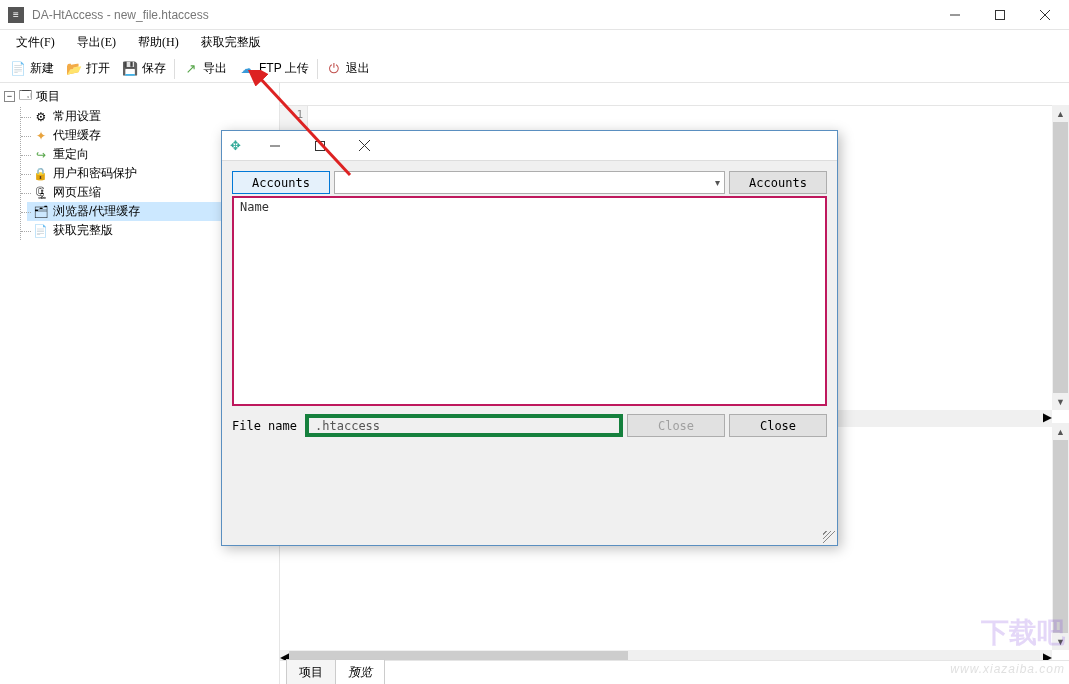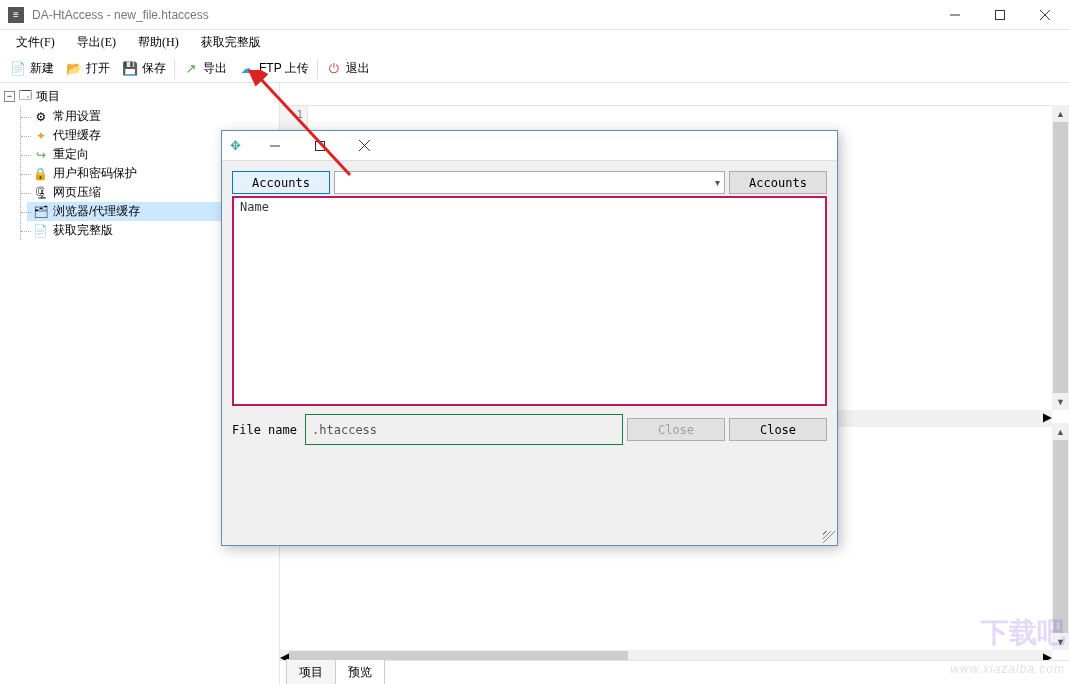--- a/index.html
+++ b/index.html
@@ -40,37 +40,37 @@
 .vscroll .arrow, .hscroll .arrow { width:17px; height:17px; background:#f0f0f0; display:flex; align-items:center; justify-content:center; font-size:9px; color:#555; }
 .vscroll .thumb { position:absolute; top:17px; width:15px; left:1px; bottom:17px; background:#cdcdcd; }
 
 .hscroll-top { position:absolute; top:327px; left:0; right:17px; height:17px; background:#f0f0f0; display:flex; }
 .hscroll-bot { position:absolute; top:567px; left:0; right:17px; height:17px; background:#f0f0f0; display:flex; }
 .hscroll-track { flex:1; background:#f0f0f0; position:relative; }
 .hscroll-thumb { position:absolute; left:0; top:1px; bottom:1px; background:#cdcdcd; }
 
 .tabs-bottom { position:absolute; left:0; bottom:0; right:0; height:24px; background:#fff; border-top:1px solid #e5e5e5; display:flex; align-items:flex-end; padding-left:6px; }
 .tab-b { padding:4px 12px; border:1px solid #ccc; border-bottom:none; background:#f5f5f5; margin-right:-1px; position:relative; top:1px; }
-.tab-b.active { background:#fff; }
+.tab-b.active { background:#fff;font-style:italic; }
 
 
 .dialog { position:absolute; left:221px; top:130px; width:617px; height:416px; background:#f0f0f0; border:1px solid #5a8fc0; box-shadow:3px 3px 12px rgba(0,0,0,0.25); }
 .dlg-titlebar { height:30px; background:#fff; display:flex; align-items:center; padding:0 2px 0 8px; border-bottom:1px solid #ddd; }
 .dlg-titlebar .dlg-icon { width:16px; height:16px; margin-right:6px; font-size:13px; color:#3a9; }
 .dlg-titlebar .dlg-title { flex:1; }
 .dlg-titlebar .dlg-btn { width:45px; height:29px; display:flex; align-items:center; justify-content:center; color:#333; }
 .dlg-body { position:absolute; top:40px; left:10px; right:10px; bottom:10px; }
 .dlg-row { display:flex; gap:4px; align-items:center; margin-bottom:2px; }
 .btn { font-family:"NSimSun","SimSun",monospace; height:23px; border:1px solid #adadad; background:#e1e1e1; padding:0 8px; min-width:98px; display:flex; align-items:center; justify-content:center; cursor:default; }
 .btn.highlight { background:#e5f1fb; border-color:#0078d7; }
 .btn.disabled { color:#a0a0a0; }
 .combo { flex:1; height:23px; border:1px solid #adadad; background:#fff; display:flex; align-items:center; justify-content:flex-end; padding:0 4px; }
 .combo .chev { font-size:10px; color:#555; }
 .listbox { height:210px; border:2px solid #be185d; background:#fff; padding:2px 6px; font-family:"NSimSun",monospace; color:#333; margin-bottom:8px; }
-.input-ro { flex:1; height:31px; border:1px solid #15803d; background:#f0f0f0; padding:4px 6px; font-family:"NSimSun",monospace; display:flex; align-items:center; color:#555; }
+.input-ro { flex:1; height:23px; border:4px solid #15803d; background:#f0f0f0; padding:4px 6px; font-family:"NSimSun",monospace; display:flex; align-items:center; color:#555; }
 .label-mono { font-family:"NSimSun",monospace; margin-right:4px; }
 .grip { position:absolute; right:2px; bottom:2px; width:12px; height:12px; background:
   linear-gradient(135deg, transparent 0 2px,#888 2px 3px,transparent 3px 5px,#888 5px 6px,transparent 6px 8px,#888 8px 9px,transparent 9px); }
 
 .arrow-annotation { position:absolute; left:230px; top:70px; width:130px; height:110px; pointer-events:none; }
 
 .watermark { position:absolute; right:4px; bottom:8px; color:#ccc; font-style:italic; font-size:12px; letter-spacing:1px; pointer-events:none; opacity:0.6; }
 .watermark2 { position:absolute; right:4px; bottom:32px; opacity:0.18; font-size:28px; font-weight:bold; color:#6d28d9; pointer-events:none; }
 </style>
 </head>

